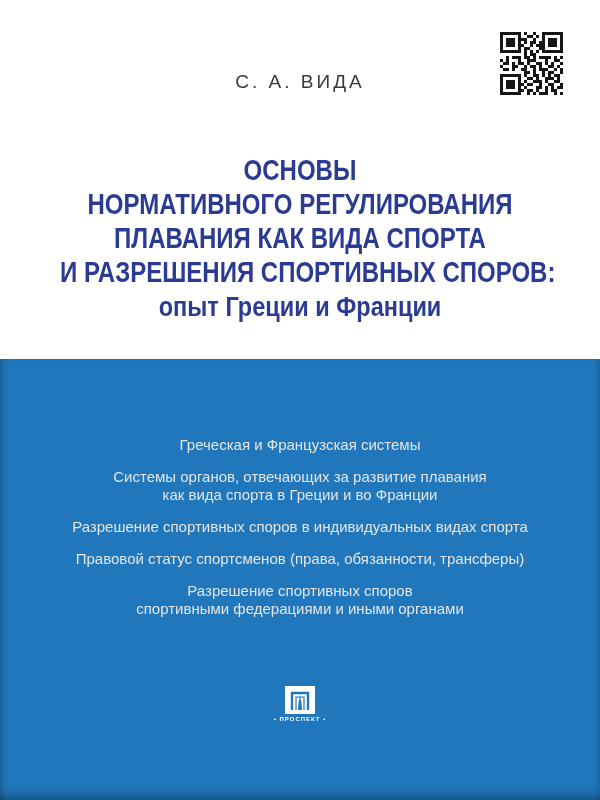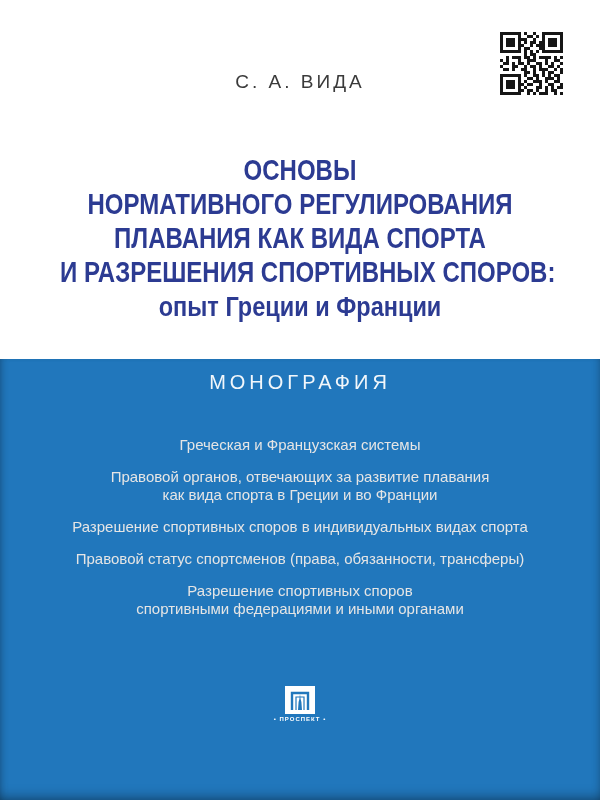--- a/index.html
+++ b/index.html
@@ -305,28 +305,27 @@
   <div class="title">
     <div class="tline">ОСНОВЫ</div>
     <div class="tline">НОРМАТИВНОГО РЕГУЛИРОВАНИЯ</div>
     <div class="tline">ПЛАВАНИЯ КАК ВИДА СПОРТА</div>
     <div class="tline">И РАЗРЕШЕНИЯ СПОРТИВНЫХ СПОРОВ:</div>
     <div class="tline subtitle">опыт Греции и Франции</div>
   </div>
 
   <div class="panel">
 
-    <div class="series">МОНОГРАФИЯ</div>
 
     <div class="topics">
       <p class="topic">
         <span>Греческая и Французская системы</span><br>
       </p>
       <p class="topic">
-        <span>Правовой органов, отвечающих за развитие плавания</span><br>
+        <span>Системы органов, отвечающих за развитие плавания</span><br>
         <span>как вида спорта в Греции и во Франции</span>
       </p>
       <p class="topic">
         <span>Разрешение спортивных споров в индивидуальных видах спорта</span>
       </p>
       <p class="topic">
         <span>Правовой статус спортсменов (права, обязанности, трансферы)</span>
       </p>
       <p class="topic">
         <span>Разрешение спортивных споров</span><br>

